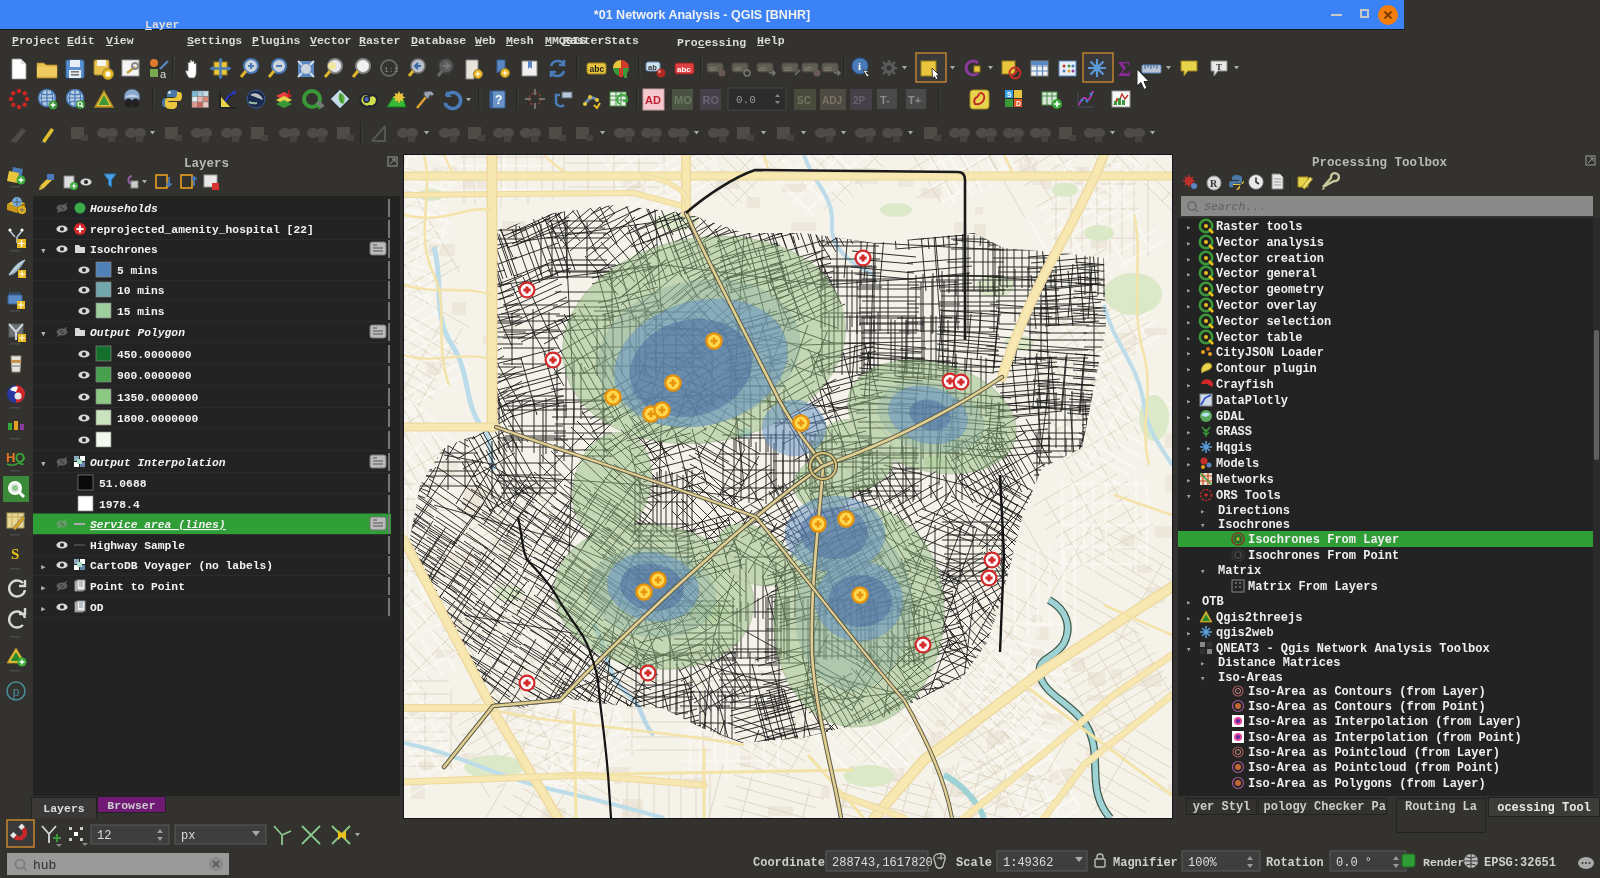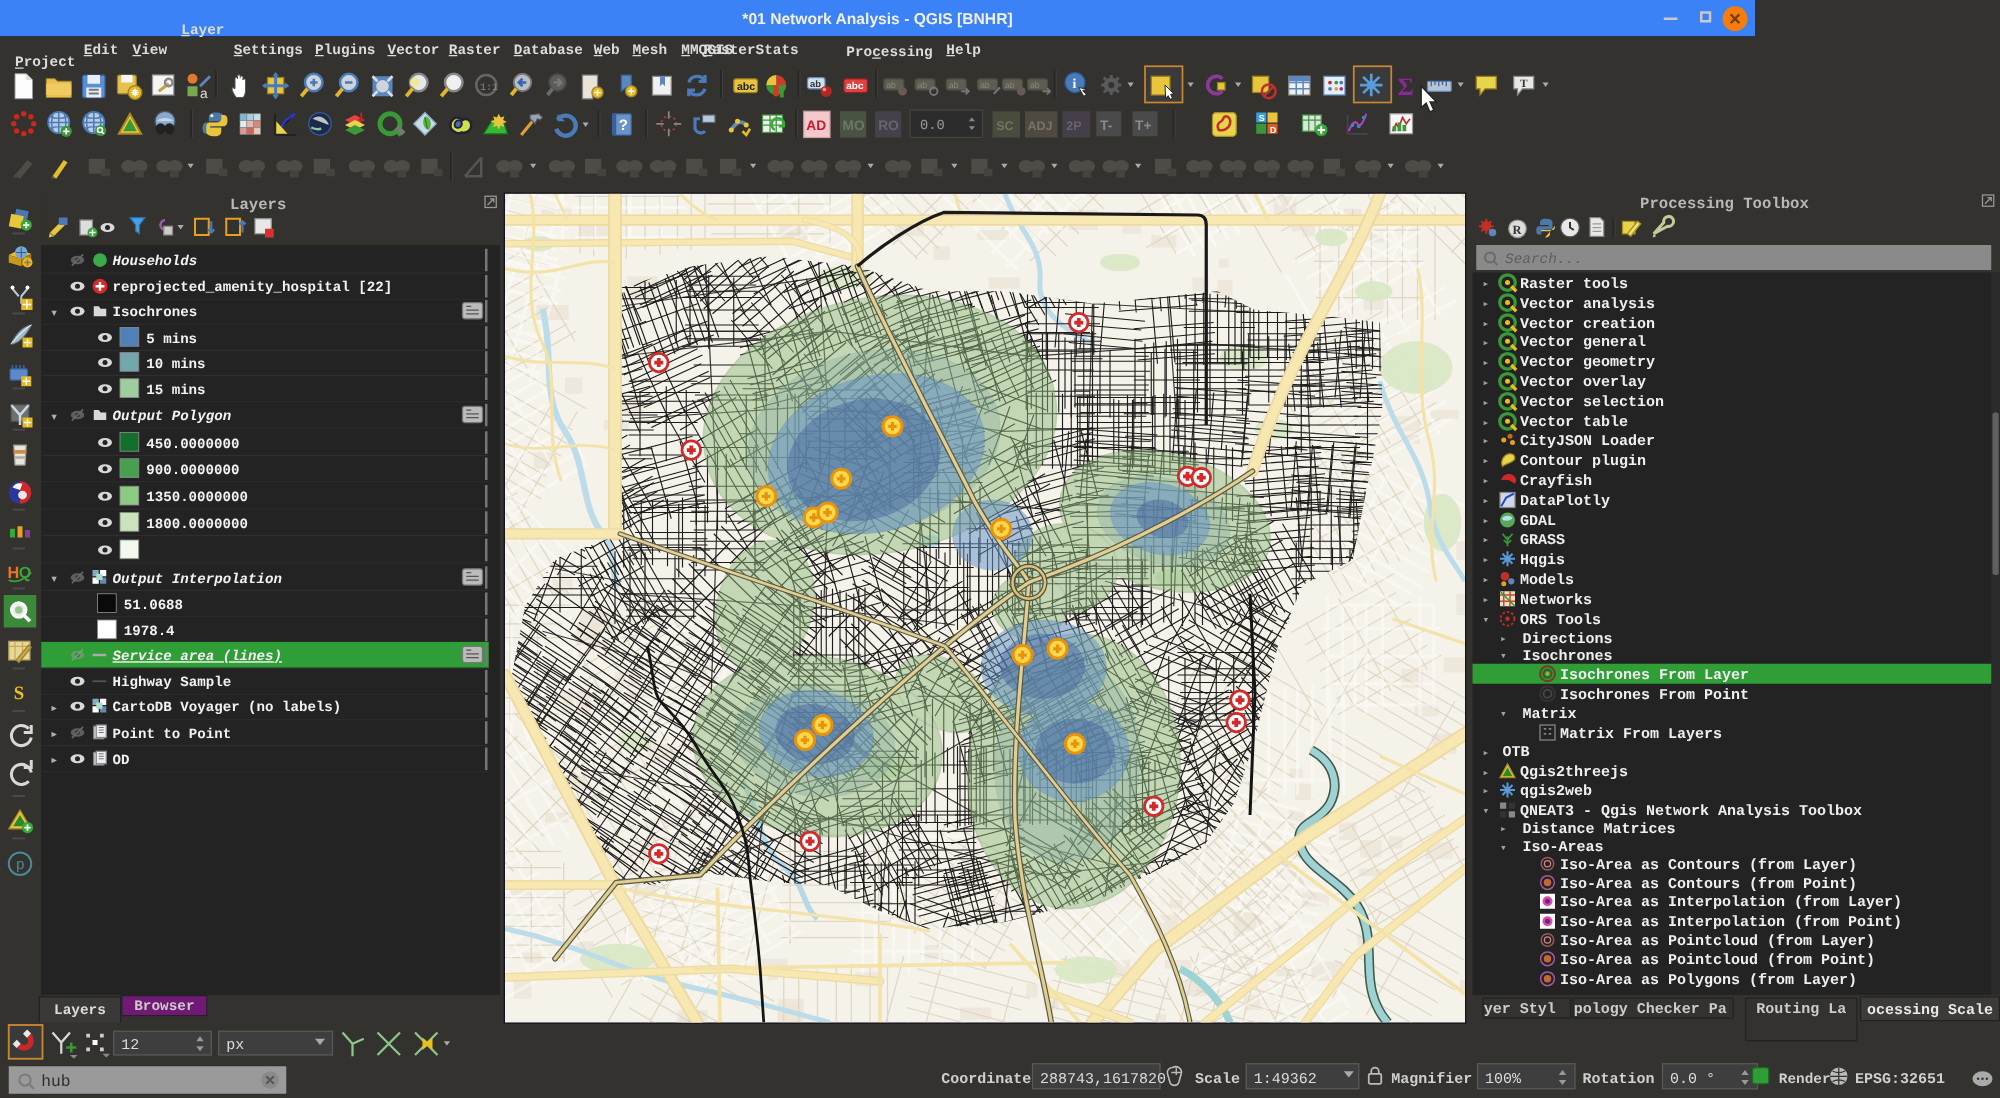--- a/index.html
+++ b/index.html
@@ -677,21 +677,21 @@
     <path d="M1110,131 l5,0 -2.5,3.5 z" fill="#aaa"></path>
     <g transform="translate(1123,122)">
       <g opacity="0.5">
         <ellipse cx="7" cy="11" rx="6" ry="5" fill="#6a675f"></ellipse>
         <ellipse cx="16" cy="11" rx="6" ry="5" fill="#6a675f"></ellipse>
         <rect x="12" y="14" width="7" height="6" fill="#57544c"></rect>
       </g>
     </g>
     <path d="M1150,131 l5,0 -2.5,3.5 z" fill="#aaa"></path>
 </svg>
-<span style="position:absolute;left:12px;top:44px;font:bold 11.5px 'Liberation Mono';color:#dcdcdc"><u>P</u>roject</span>
+<span style="position:absolute;left:12px;top:34px;font:bold 11.5px 'Liberation Mono';color:#dcdcdc"><u>P</u>roject</span>
 <span style="position:absolute;left:67px;top:34px;font:bold 11.5px 'Liberation Mono';color:#dcdcdc"><u>E</u>dit</span>
 <span style="position:absolute;left:106px;top:34px;font:bold 11.5px 'Liberation Mono';color:#dcdcdc"><u>V</u>iew</span>
 <span style="position:absolute;left:145px;top:18px;font:bold 11.5px 'Liberation Mono';color:#dcdcdc"><u>L</u>ayer</span>
 <span style="position:absolute;left:187px;top:34px;font:bold 11.5px 'Liberation Mono';color:#dcdcdc"><u>S</u>ettings</span>
 <span style="position:absolute;left:252px;top:34px;font:bold 11.5px 'Liberation Mono';color:#dcdcdc"><u>P</u>lugins</span>
 <span style="position:absolute;left:310px;top:34px;font:bold 11.5px 'Liberation Mono';color:#dcdcdc"><u>V</u>ector</span>
 <span style="position:absolute;left:359px;top:34px;font:bold 11.5px 'Liberation Mono';color:#dcdcdc"><u>R</u>aster</span>
 <span style="position:absolute;left:411px;top:34px;font:bold 11.5px 'Liberation Mono';color:#dcdcdc"><u>D</u>atabase</span>
 <span style="position:absolute;left:475px;top:34px;font:bold 11.5px 'Liberation Mono';color:#dcdcdc"><u>W</u>eb</span>
 <span style="position:absolute;left:506px;top:34px;font:bold 11.5px 'Liberation Mono';color:#dcdcdc"><u>M</u>esh</span>
@@ -1389,24 +1389,24 @@
     <path d="M355,833 l5,0 -2.5,3.5 z" fill="#aaa"></path>
     <rect x="7" y="853" width="222" height="22" fill="#9a9a9a"></rect>
     <circle cx="20" cy="864" r="4.5" fill="none" stroke="#7a7a7a" stroke-width="1.6"></circle>
     <path d="M23.5,867.5 l3.5,3.5" stroke="#7a7a7a" stroke-width="1.6"></path>
     <text x="33" y="869" font-size="13" fill="#2e2e2e" font-family="Liberation Mono">hub</text>
     <circle cx="216" cy="864" r="7" fill="#8a8a8a"></circle>
     <path d="M213,861 l6,6 M219,861 l-6,6" stroke="#555" stroke-width="1.5"></path>
 </svg>
 <div style="position:absolute;left:31px;top:797px;width:66px;height:21px;background:#3a3938;border:1px solid #222;border-bottom:none;color:#ddd;font:bold 11.5px 'Liberation Mono';text-align:center;line-height:21px">Layers</div>
 <div style="position:absolute;left:97px;top:796px;width:69px;height:17px;background:#701a75;border:1px solid #222;color:#ccc;font:bold 11.5px 'Liberation Mono';text-align:center;line-height:17px">Browser</div>
-<div style="position:absolute;left:1186px;top:798px;width:71px;height:17px;background:#33322f;border:1px solid #222;overflow:hidden;color:#ccc;font:bold 12px 'Liberation Mono';text-align:left;line-height:17px">yer Styl</div>
-<div style="position:absolute;left:1258px;top:798px;width:129px;height:17px;background:#33322f;border:1px solid #222;overflow:hidden;color:#ccc;font:bold 12px 'Liberation Mono';text-align:left;line-height:17px">pology Checker Pa</div>
+<div style="position:absolute;left:1186px;top:798px;width:71px;height:17px;background:#33322f;border:1px solid #222;overflow:hidden;color:#ccc;font:bold 12px 'Liberation Mono';text-align:center;line-height:17px">yer Styl</div>
+<div style="position:absolute;left:1258px;top:798px;width:129px;height:17px;background:#33322f;border:1px solid #222;overflow:hidden;color:#ccc;font:bold 12px 'Liberation Mono';text-align:right;line-height:17px">pology Checker Pa</div>
 <div style="position:absolute;left:1396px;top:798px;width:90px;height:35px;background:#33322f;border:1px solid #222;overflow:hidden;color:#ccc;font:bold 12px 'Liberation Mono';text-align:center;line-height:17px">Routing La</div>
-<div style="position:absolute;left:1488px;top:797px;width:112px;height:20px;background:#3c3b38;border:1px solid #222;overflow:hidden;color:#e8e8e8;font:bold 12px 'Liberation Mono';text-align:center;line-height:20px">ocessing Scale</div>
+<div style="position:absolute;left:1488px;top:797px;width:112px;height:20px;background:#3c3b38;border:1px solid #222;overflow:hidden;color:#e8e8e8;font:bold 12px 'Liberation Mono';text-align:center;line-height:20px">ocessing Tool</div>
 <div style="position:absolute;left:404px;top:155px;width:768px;height:663px;background:#f5f2e9;outline:1px solid #141420">
 <svg width="768" height="663" viewBox="0 0 768 663" style="position:absolute;left:0;top:0">
 <rect width="768" height="663" fill="#f5f2e9"></rect>
 <clipPath id="mapclip">
         <rect width="768" height="663"></rect>
       </clipPath>
 <clipPath id="denseclip">
         <path d="M93,75 L150,58 L210,50 L282,58 L340,78 L400,78 L470,88 L530,82 L570,78 L600,93 L660,98 L700,103 L702,172 L688,243 L678,293 L638,313 L618,363 L608,403 L598,443 L583,488 L558,523 L518,543 L478,563 L438,573 L398,583 L338,588 L298,573 L258,553 L218,551 L158,543 L118,553 L90,549 L44,478 L18,423 L4,393 L16,330 L40,292 L93,272 Z"></path>
       </clipPath>
 <g clip-path="url(#mapclip)">

